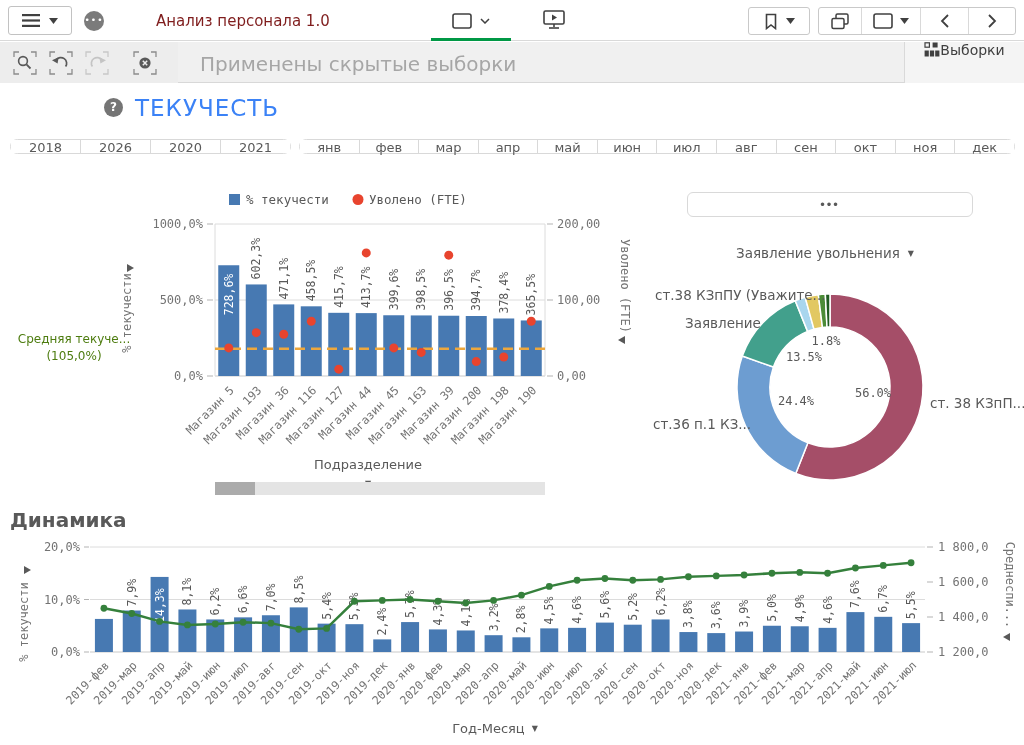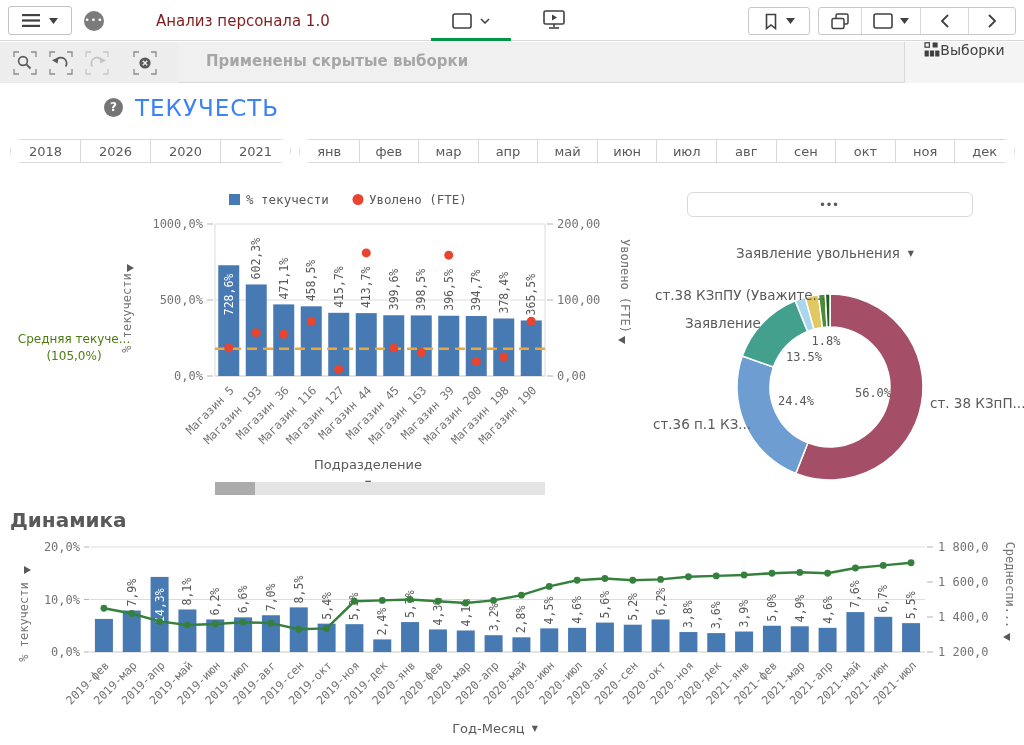--- a/index.html
+++ b/index.html
@@ -29,35 +29,35 @@
             border:1px solid #c9c9c9; border-radius:3px; display:flex; }
   .hgroup > button { border:none; background:none; border-right:1px solid #d9d9d9; display:flex;
                      align-items:center; justify-content:center; gap:7px; cursor:pointer; }
   .hgroup > button:last-child { border-right:none; }
 
   
   .selbar { position:absolute; left:0; top:42px; width:1024px; height:41px; background:#f0f0f0;
             border-bottom:1px solid #d8d8d8; }
   .selbar .tools { position:absolute; left:0; top:0; width:178px; height:41px; background:#ededed; }
   .sel-ic { position:absolute; top:8px; width:26px; height:26px; background:none; border:none; cursor:pointer; }
-  .sel-status { position:absolute; left:206px; top:10px; font-size:15px; color:#a6a6a6;font-weight:bold; }
+  .sel-status { position:absolute; left:200px; top:10px; font-size:20px; color:#a6a6a6; }
   .sel-right { position:absolute; right:0; top:0; width:120px; height:41px; background:#f4f4f4;
                border-left:1px solid #d9d9d9; display:flex; align-items:flex-start; justify-content:center;
                cursor:pointer; }
   .sel-right span { font-size:14px; color:#404040; }
 
   
   .help-ic { position:absolute; left:104px; top:98px; width:19px; height:19px; border-radius:50%;
              background:#757575; color:#fff; font-size:12px; font-weight:bold; text-align:center;
              line-height:19px; }
   .page-title { position:absolute; left:135px; top:95px; font-size:23px; color:#3b82f6;
                 letter-spacing:1px; }
 
   
-  .fgroup { position:absolute; top:139px; height:24px; display:flex; border:1px solid #d9d9d9;
+  .fgroup { position:absolute; top:139px; height:15px; display:flex; border:1px solid #d9d9d9;
             border-radius:12px; background:#fff; }
   .fgroup.years  { left:10px;  width:281px; }
   .fgroup.months { left:299px; width:716px; }
   .fgroup button { flex:1; background:#fff; border:none; border-right:1px solid #d9d9d9;
                    font-family:"DejaVu Sans","Liberation Sans",sans-serif;
                    font-size:13px; color:#595959; cursor:pointer; }
   .fgroup button:last-child { border-right:none; }
 
   
   svg.chart { position:absolute; }

